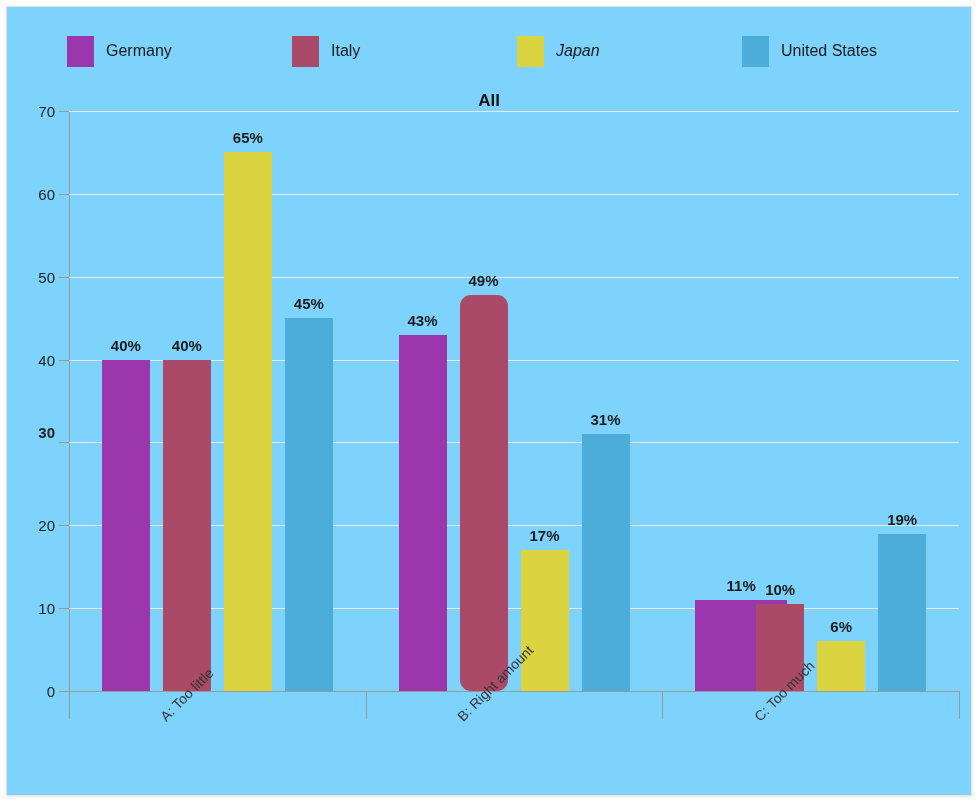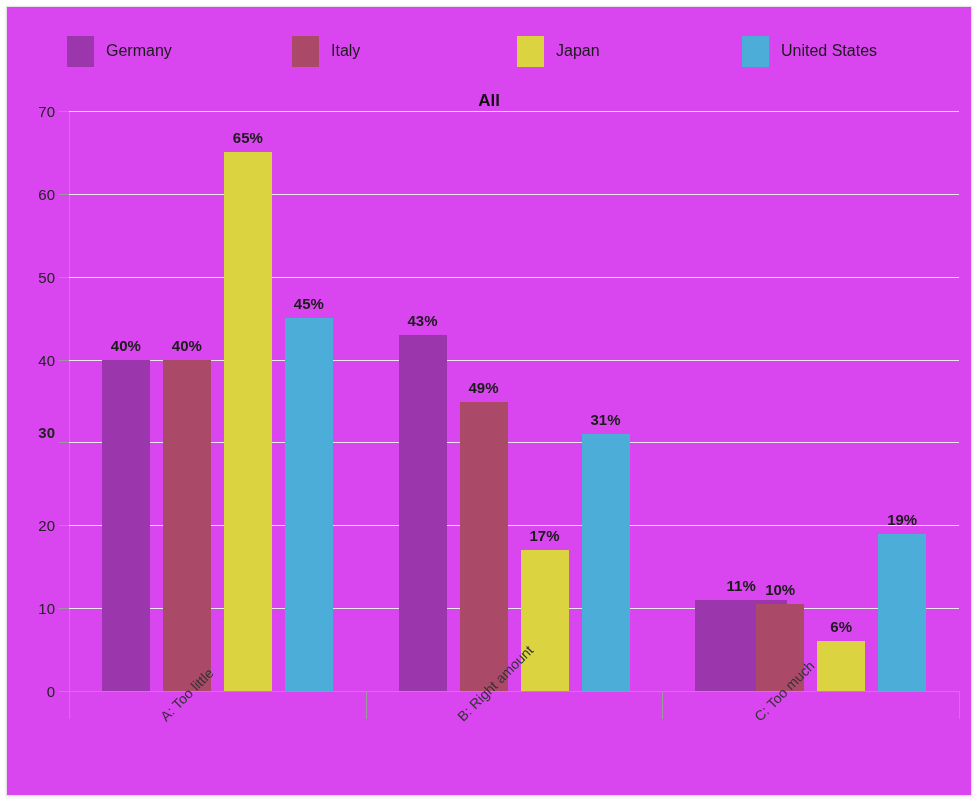--- a/index.html
+++ b/index.html
@@ -12,21 +12,21 @@
     height: 805px;
     font-family: "Liberation Sans", sans-serif;
     overflow: hidden;
   }
   #card {
     position: absolute;
     left: 6px;
     top: 6px;
     width: 966px;
     height: 790px;
-    background: #d946ef;
+    background: #7dd3fc;
     border: 1px solid #e3e3e3;
     box-shadow: 0 1px 3px rgba(0,0,0,0.10);
     box-sizing: border-box;
   }
 
   
   #legend {
     position: absolute;
     left: 0;
     top: 28px;
@@ -161,21 +161,21 @@
 
   <div id="legend">
     <div class="legend-item" style="left:60px;">
       <span class="legend-swatch" style="background:#9b36ad;"></span>
       <span class="legend-label">Germany</span>
     </div>
     <div class="legend-item" style="left:285px;">
       <span class="legend-swatch" style="background:#ab4a68;"></span>
       <span class="legend-label">Italy</span>
     </div>
-    <div class="legend-item" style="left:510px;">
+    <div class="legend-item" style="left:510px;font-style:italic;">
       <span class="legend-swatch" style="background:#dbd33f;"></span>
       <span class="legend-label">Japan</span>
     </div>
     <div class="legend-item" style="left:735px;justify-content:center;">
       <span class="legend-swatch" style="background:#4caed8;"></span>
       <span class="legend-label">United States</span>
     </div>
   </div>
 
   <div id="chart-title">All</div>
@@ -222,21 +222,21 @@
         </div>
         <div class="bar" style="left: 154.833px; width: 48px; height: 538.571px; background: rgb(219, 211, 63);">
           <div class="bar-value">65%</div>
         </div>
         <div class="bar" style="left: 215.833px; width: 48px; height: 372.857px; background: rgb(76, 174, 216);">
           <div class="bar-value">45%</div>
         </div>
         <div class="bar" style="left: 329.5px; width: 48px; height: 356.286px; background: rgb(155, 54, 173);">
           <div class="bar-value">43%</div>
         </div>
-        <div class="bar" style="left: 390.5px; width: 48px; height: 289px; background: rgb(171, 74, 104);">
+        <div class="bar" style="left: 390.5px; width: 48px; height: 396px; background: rgb(171, 74, 104); border-radius: 11px;">
           <div class="bar-value">49%</div>
         </div>
         <div class="bar" style="left: 451.5px; width: 48px; height: 140.857px; background: rgb(219, 211, 63);">
           <div class="bar-value">17%</div>
         </div>
         <div class="bar" style="left: 512.5px; width: 48px; height: 256.857px; background: rgb(76, 174, 216);">
           <div class="bar-value">31%</div>
         </div>
         <div class="bar" style="left: 626.167px; width: 48px; height: 91.1429px; background: rgb(155, 54, 173); padding-left: 44px;">
           <div class="bar-value">11%</div>

